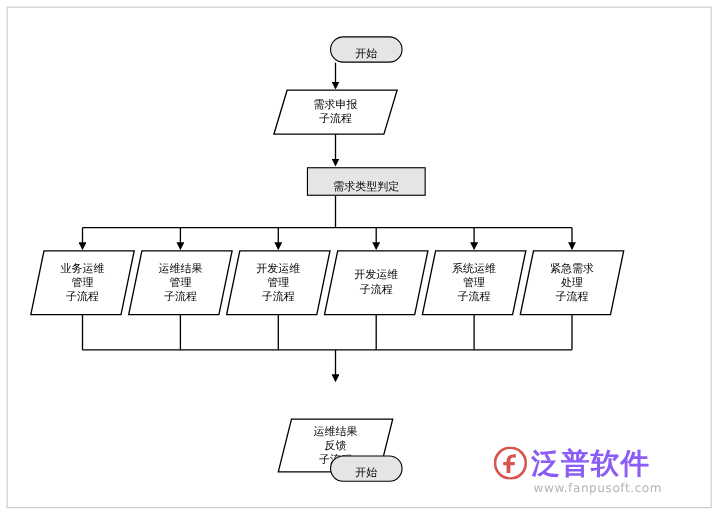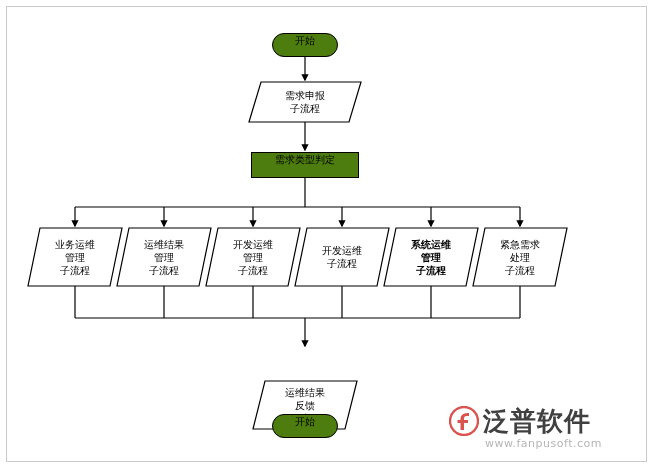--- a/index.html
+++ b/index.html
@@ -26,28 +26,29 @@
     top: 6px;
     width: 641px;
     height: 456px;
     border: 1px solid #c9c9c9;
     box-sizing: border-box;
   }
   .node {
     position: absolute;
     box-sizing: border-box;
     display: flex;
-    align-items: flex-start;
+    align-items: flex-end;
     justify-content: center;
     text-align: center;
     color: #000000;
     font-size: 10px;
     line-height: 13px;
-    background: #4d7c0f;
+    background: #e5e5e5;
     border: 1px solid #000000;
+    margin-left: 28px;
   }
   .node .label {
     white-space: pre-line;
     display: block;
   }
   .terminator {
     border-radius: 14px;
   }
   .process {
     border-radius: 0;
@@ -99,21 +100,21 @@
     top: 2px;
     width: 30px;
     height: 30px;
   }
   #wm-title {
     position: absolute;
     left: 34px;
     top: 0px;
     font-size: 26px;
     font-weight: bold;
-    color: #404040;
+    color: #8b5cf6;
     letter-spacing: 1px;
     font-family: "DejaVu Sans", "Liberation Sans", sans-serif;
     white-space: nowrap;
   }
   #wm-url {
     position: absolute;
     left: 36px;
     top: 33px;
     font-size: 11px;
     color: #b5b5b5;
@@ -211,21 +212,21 @@
   </div>
 
   <div class="para-wrap" style="left:295px; top:228px; width:94px; height:58px;">
     <svg width="94" height="58" viewBox="0 0 94 58">
       <polygon points="12,0 94,0 82,58 0,58" fill="#ffffff" stroke="#000000" stroke-width="1.2"></polygon>
     </svg>
     <span class="label">开发运维
 子流程</span>
   </div>
 
-  <div class="para-wrap" style="left:384px; top:228px; width:94px; height:58px;font-weight:bold;">
+  <div class="para-wrap" style="left:384px; top:228px; width:94px; height:58px;">
     <svg width="94" height="58" viewBox="0 0 94 58">
       <polygon points="12,0 94,0 82,58 0,58" fill="#ffffff" stroke="#000000" stroke-width="1.2"></polygon>
     </svg>
     <span class="label">系统运维
 管理
 子流程</span>
   </div>
 
   <div class="para-wrap" style="left:473px; top:228px; width:94px; height:58px;">
     <svg width="94" height="58" viewBox="0 0 94 58">

